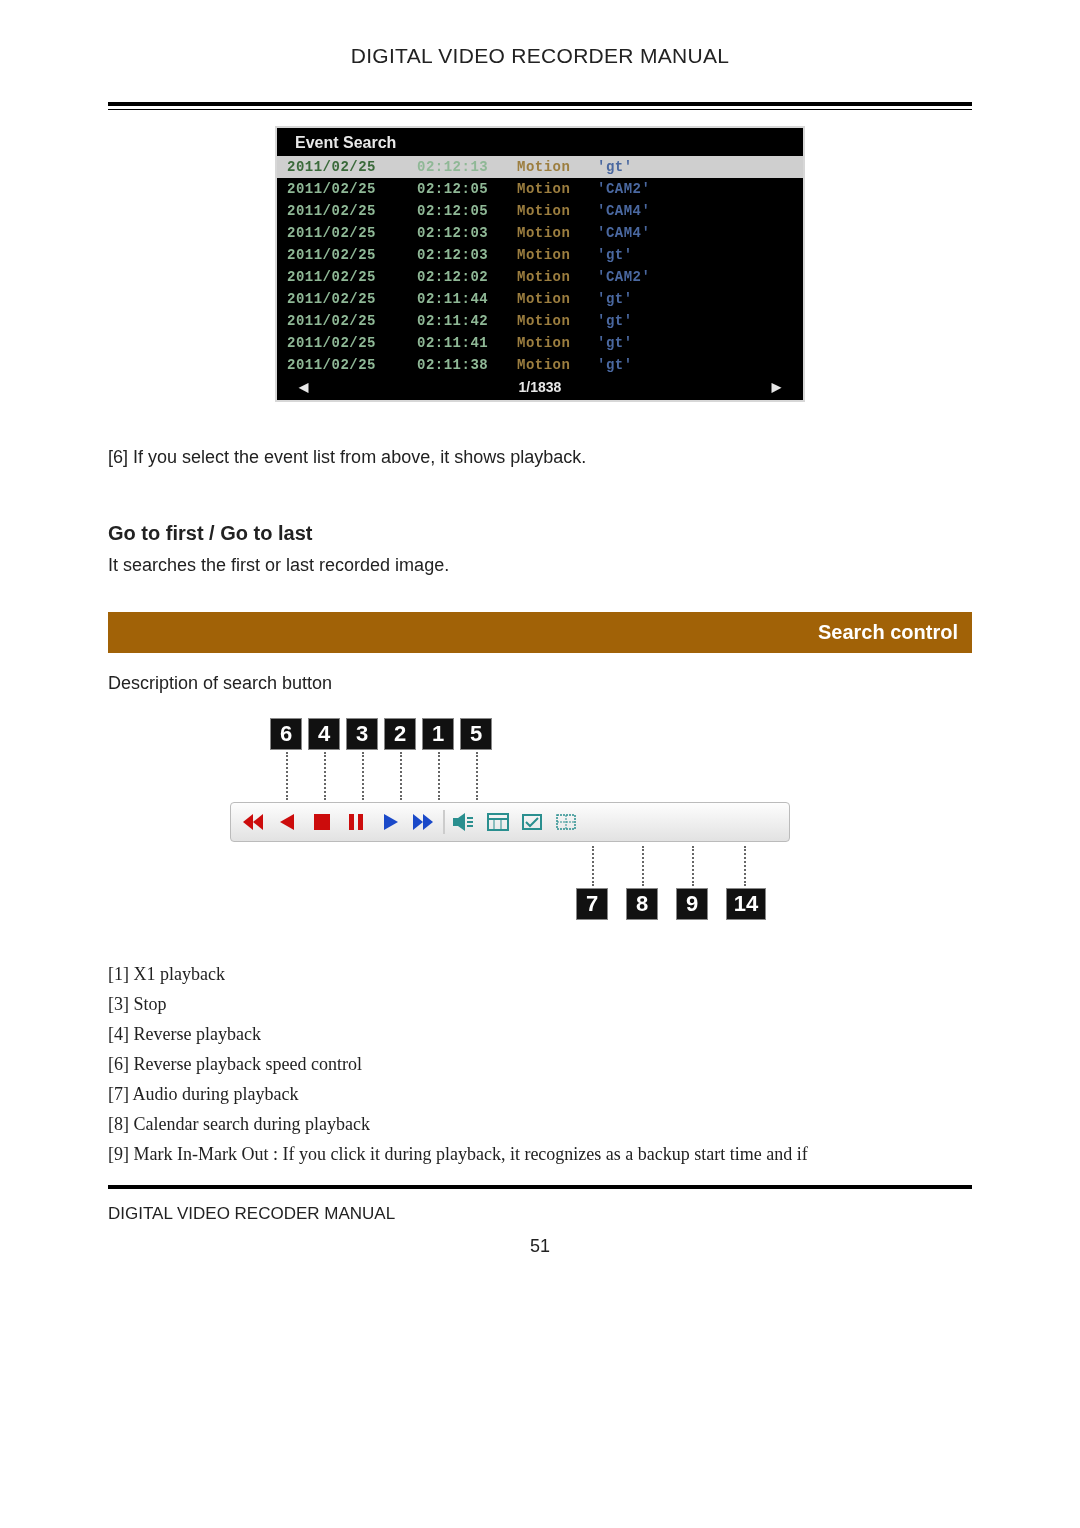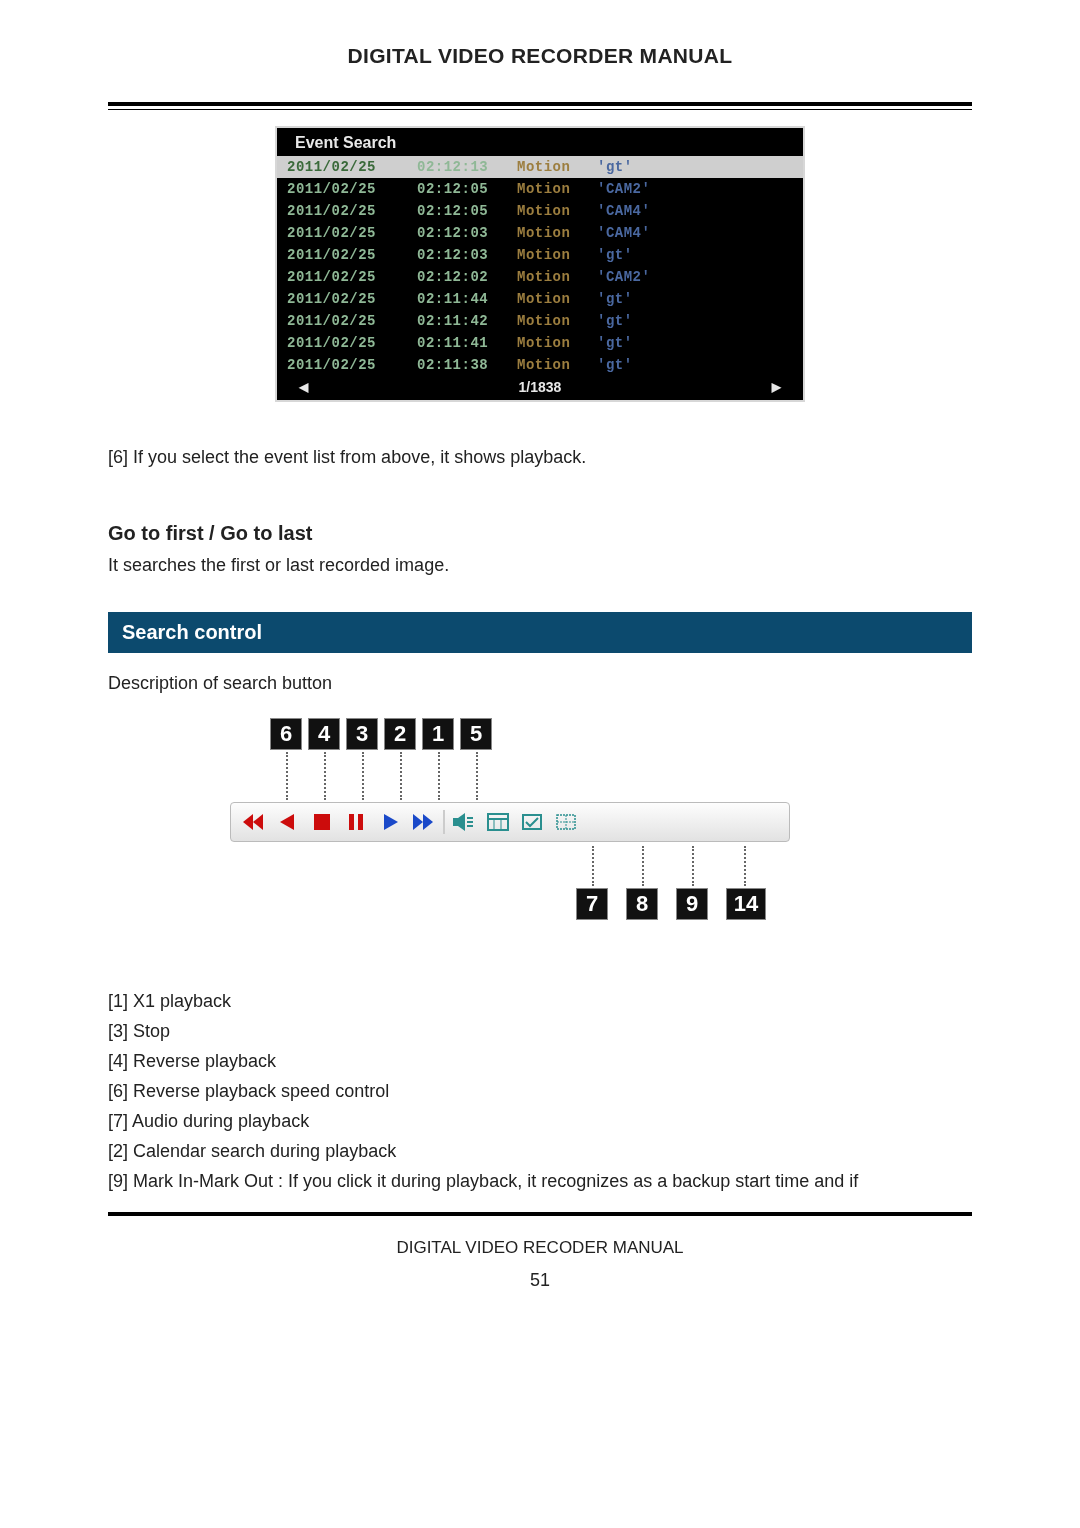--- a/index.html
+++ b/index.html
@@ -7,21 +7,21 @@
     width: 1080px;
     height: 1528px;
     background: #ffffff;
     font-family: "Segoe UI", Arial, sans-serif;
     color: #222;
     position: relative;
     padding: 0 108px;
   }
   .page-title {
     text-align: center;
-    font-weight: 700;
+    font-weight: 400;
     font-size: 21px;
     margin-top: 44px;
     letter-spacing: 0.3px;
   }
   .hr-thick {
     margin-top: 34px;
     border: none;
     border-top: 4px solid #000;
     border-bottom: 1px solid #000;
     height: 8px;
@@ -68,26 +68,27 @@
     font-weight: bold;
     font-size: 14px;
   }
   .event-pager .arrow { font-size: 12px; }
   
   .para { font-size: 18px; margin-top: 42px; line-height: 1.55; }
   .section-title { font-size: 20px; font-weight: 700; margin-top: 50px; }
   .sub-note { font-size: 18px; margin-top: 10px; }
   
   .banner {
-    background: #0c4a6e;
+    background: #a16207;
     color: #fff;
     font-weight: 700;
     font-size: 20px;
     padding: 9px 14px;
     margin-top: 36px;
+    text-align: right;
   }
   .desc-line { font-size: 18px; margin-top: 20px; }
   
   .diagram-wrap { display: flex; justify-content: center; margin-top: 24px; }
   .diagram { position: relative; width: 600px; height: 210px; }
   .numbox {
     position: absolute;
     width: 32px; height: 32px;
     background: #111; color: #fff;
     font-weight: 900; font-size: 22px;
@@ -144,33 +145,33 @@
   }
   #db7  { left: 352px; }
   #db8  { left: 402px; }
   #db9  { left: 452px; }
   #db10 { left: 504px; }
   #n7  { left: 336px; top: 170px; }
   #n8  { left: 386px; top: 170px; }
   #n9  { left: 436px; top: 170px; }
   #n10 { left: 486px; top: 170px; width: 40px; }
   
-  .legend { margin-top: 63px; font-size: 18px; }
+  .legend { margin-top: 36px; font-size: 18px; font-family: Liberation Serif, serif; }
   .legend li { list-style: none; margin-bottom: 9px; }
   
   .hr-thin-bottom {
     border: none;
     border-top: 4px solid #000;
     margin-top: 20px;
   }
   .footer-row {
     display: flex;
-    justify-content: center;
+    justify-content: flex-start;
     font-size: 17px;
-    margin-top: 22px;
+    margin-top: 15px;
   }
   .page-num {
     text-align: center;
     font-size: 18px;
     margin-top: 12px;
   }
 </style>
 </head>
 <body>
 
@@ -351,21 +352,21 @@
     <div id="n10" class="numbox">14</div>
   </div>
 </div>
 
 <ul class="legend" id="legend-list">
     <li>[1] X1 playback</li>
     <li>[3] Stop</li>
     <li>[4] Reverse playback</li>
     <li>[6] Reverse playback speed control</li>
     <li>[7] Audio during playback</li>
-    <li>[2] Calendar search during playback</li>
+    <li>[8] Calendar search during playback</li>
     <li>[9] Mark In-Mark Out : If you click it during playback, it recognizes as a backup start time and if</li>
   </ul>
 
 <hr class="hr-thin-bottom">
 <div class="footer-row">
   <span>DIGITAL VIDEO RECODER MANUAL</span>
 </div>
 <div class="page-num">51</div>
 
 </body></html>

